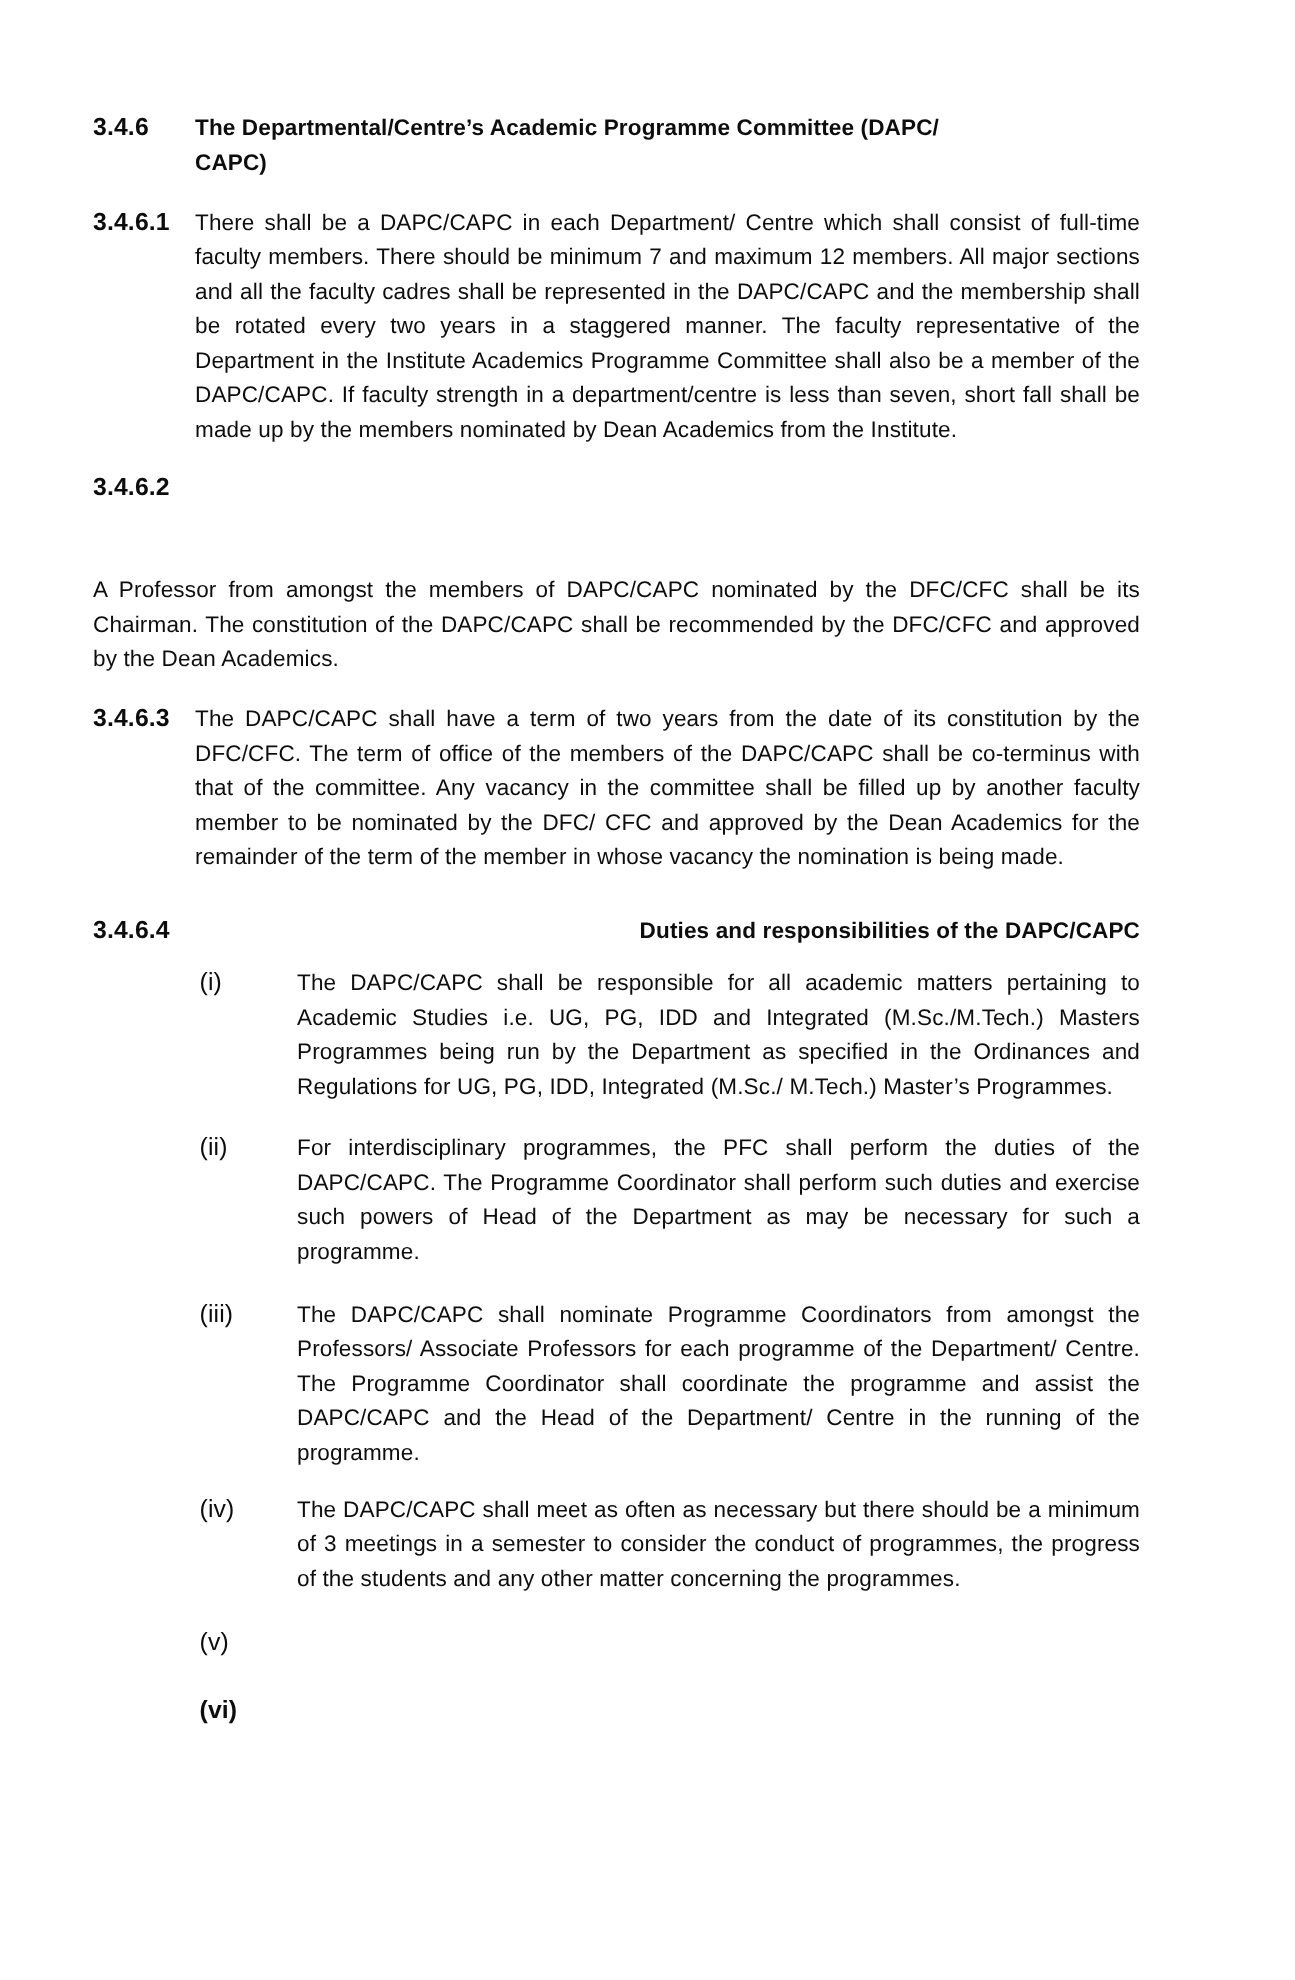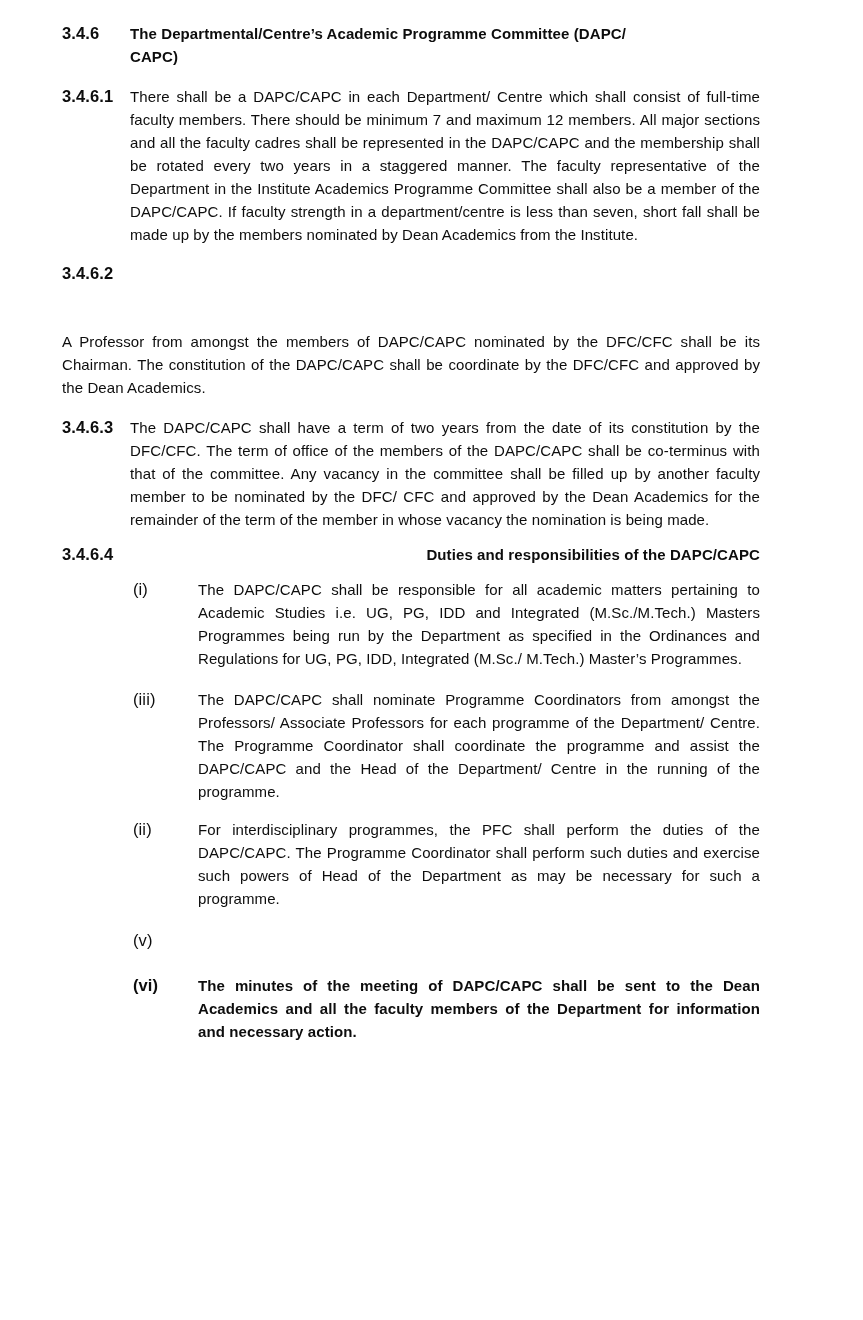--- a/index.html
+++ b/index.html
@@ -12,21 +12,21 @@
     height: 1320px;
     position: relative;
     font-family: "Liberation Sans", sans-serif;
     color: #0d0d0d;
     overflow: hidden;
   }
   .page {
     position: absolute;
     inset: 0;
     background: #ffffff;
-    padding: 22px 103px 0 62px;
+    padding: 74px 103px 0 62px;
     box-sizing: border-box;
   }
   .artifact {
     position: absolute;
     left: 318px;
     top: 1px;
     width: 12px;
     height: 3px;
     background: #e9e9e9;
     border-radius: 1px;
@@ -51,21 +51,21 @@
     text-align: justify;
   }
   .heading-block { margin-bottom: 17px; }
   .heading-block .text-col {
     font-weight: bold;
     white-space: pre-line;
     text-align: left;
   }
   .para { margin-bottom: 16px; }
   .para-2 { margin-bottom: 17px; flex-direction: column; }
-  .para-3 { margin-bottom: 12px; }
+  .para-3 { margin-bottom: 26px; }
   .subheading-block { margin-bottom: 12px; }
   .subheading-block .text-col {
     font-weight: bold;
     text-align: right;
   }
   .duty {
     display: flex;
     align-items: flex-start;
     margin-left: 71px;
   }
@@ -99,51 +99,54 @@
 CAPC)</div>
   </div>
 
   <div class="row para para-1">
     <div class="num-col">3.4.6.1</div>
     <div class="text-col">There shall be a DAPC/CAPC in each Department/ Centre which shall consist of full-time faculty members. There should be minimum 7 and maximum 12 members. All major sections and all the faculty cadres shall be represented in the DAPC/CAPC and the membership shall be rotated every two years in a staggered manner.  The faculty representative of the Department in the Institute Academics Programme Committee shall also be a member of the DAPC/CAPC. If faculty strength in a department/centre is less than seven, short fall shall be made up by the members nominated by Dean Academics from the Institute.</div>
   </div>
 
   <div class="row para para-2">
     <div class="num-col">3.4.6.2</div>
-    <div class="text-col">A Professor from amongst the members of DAPC/CAPC nominated by the DFC/CFC shall be its Chairman. The constitution of the DAPC/CAPC shall be coordinate by the DFC/CFC and approved by the Dean Academics.</div>
+    <div class="text-col">A Professor from amongst the members of DAPC/CAPC nominated by the DFC/CFC shall be its Chairman. The constitution of the DAPC/CAPC shall be recommended by the DFC/CFC and approved by the Dean Academics.</div>
   </div>
 
   <div class="row para para-3">
     <div class="num-col">3.4.6.3</div>
     <div class="text-col">The DAPC/CAPC shall have a term of two years from the date of its constitution by the DFC/CFC. The term of office of the members of the DAPC/CAPC shall be co-terminus with that of the committee. Any vacancy in the committee shall be filled up by another faculty member to be nominated by the DFC/ CFC and approved by the Dean Academics for the remainder of the term of the member in whose vacancy the nomination is being made.</div>
   </div>
 
   <div class="row subheading-block">
     <div class="num-col">3.4.6.4</div>
     <div class="text-col">Duties and responsibilities of the DAPC/CAPC</div>
   </div>
 
   <div class="duty duty-i">
     <div class="label-col">(i)</div>
     <div class="text-col">The DAPC/CAPC shall be responsible for all academic matters pertaining to Academic Studies i.e. UG, PG, IDD and Integrated (M.Sc./M.Tech.) Masters Programmes being run by the Department as specified in the Ordinances and Regulations for UG, PG, IDD, Integrated  (M.Sc./ M.Tech.) Master’s Programmes.</div>
   </div>
 
+  <div class="duty duty-ii">
+    <div class="label-col">(ii)</div>
+    <div class="text-col">For interdisciplinary programmes, the PFC shall perform the duties of the DAPC/CAPC. The Programme Coordinator shall perform such duties and exercise such powers of Head of the Department as may be necessary for such a programme.</div>
+  </div>
+
   <div class="duty duty-iii">
     <div class="label-col">(iii)</div>
     <div class="text-col">The DAPC/CAPC shall nominate Programme Coordinators from amongst the Professors/ Associate Professors for each programme of the Department/ Centre. The Programme Coordinator shall coordinate the programme and assist the DAPC/CAPC and the Head of the Department/ Centre in the running of the programme.</div>
   </div>
 
-  <div class="duty duty-ii">
-    <div class="label-col">(ii)</div>
-    <div class="text-col">For interdisciplinary programmes, the PFC shall perform the duties of the DAPC/CAPC. The Programme Coordinator shall perform such duties and exercise such powers of Head of the Department as may be necessary for such a programme.</div>
+  <div class="duty duty-iv">
+    <div class="label-col">(iv)</div>
+    <div class="text-col">The DAPC/CAPC shall meet as often as necessary but there should be a minimum of 3 meetings in a semester to consider the conduct of programmes, the progress of the students and any other matter concerning the programmes.</div>
   </div>
-
 
   <div class="duty duty-v">
     <div class="label-col">(v)</div>
   </div>
 
   <div class="duty duty-vi">
     <div class="label-col">(vi)</div>
-    <div class="text-col">The minutes of the meeting of DAPC/CAPC shall be sent to the Dean Academics and all the faculty members of the Department for information and necessary action.</div>
   </div>
 
 </div>
 
 </body></html>

